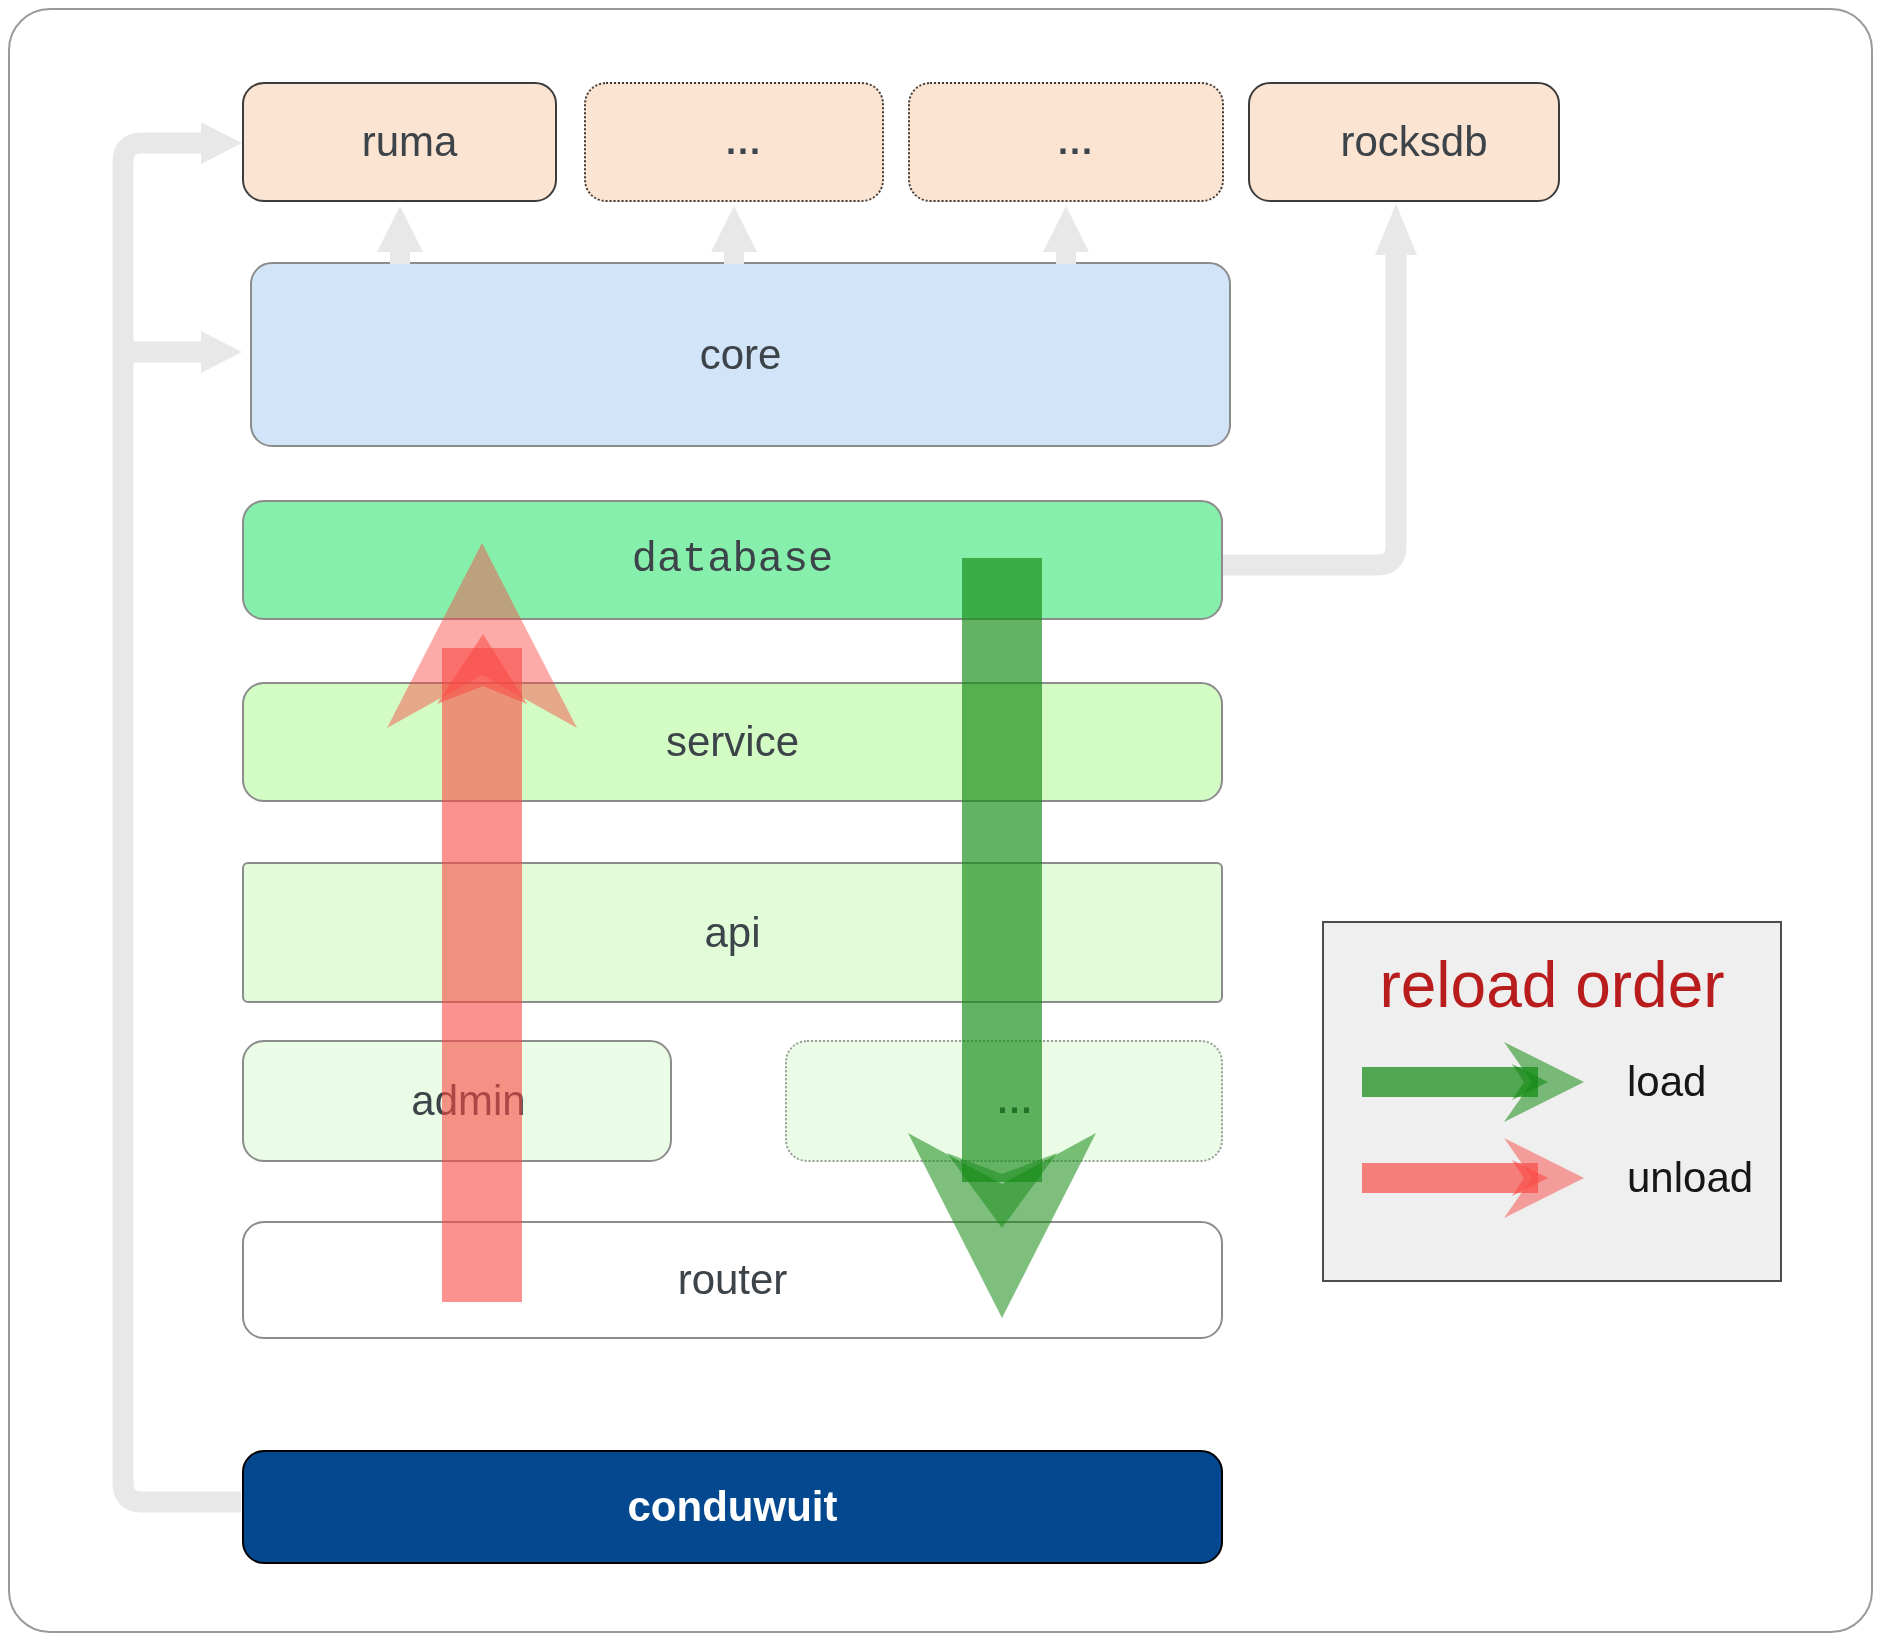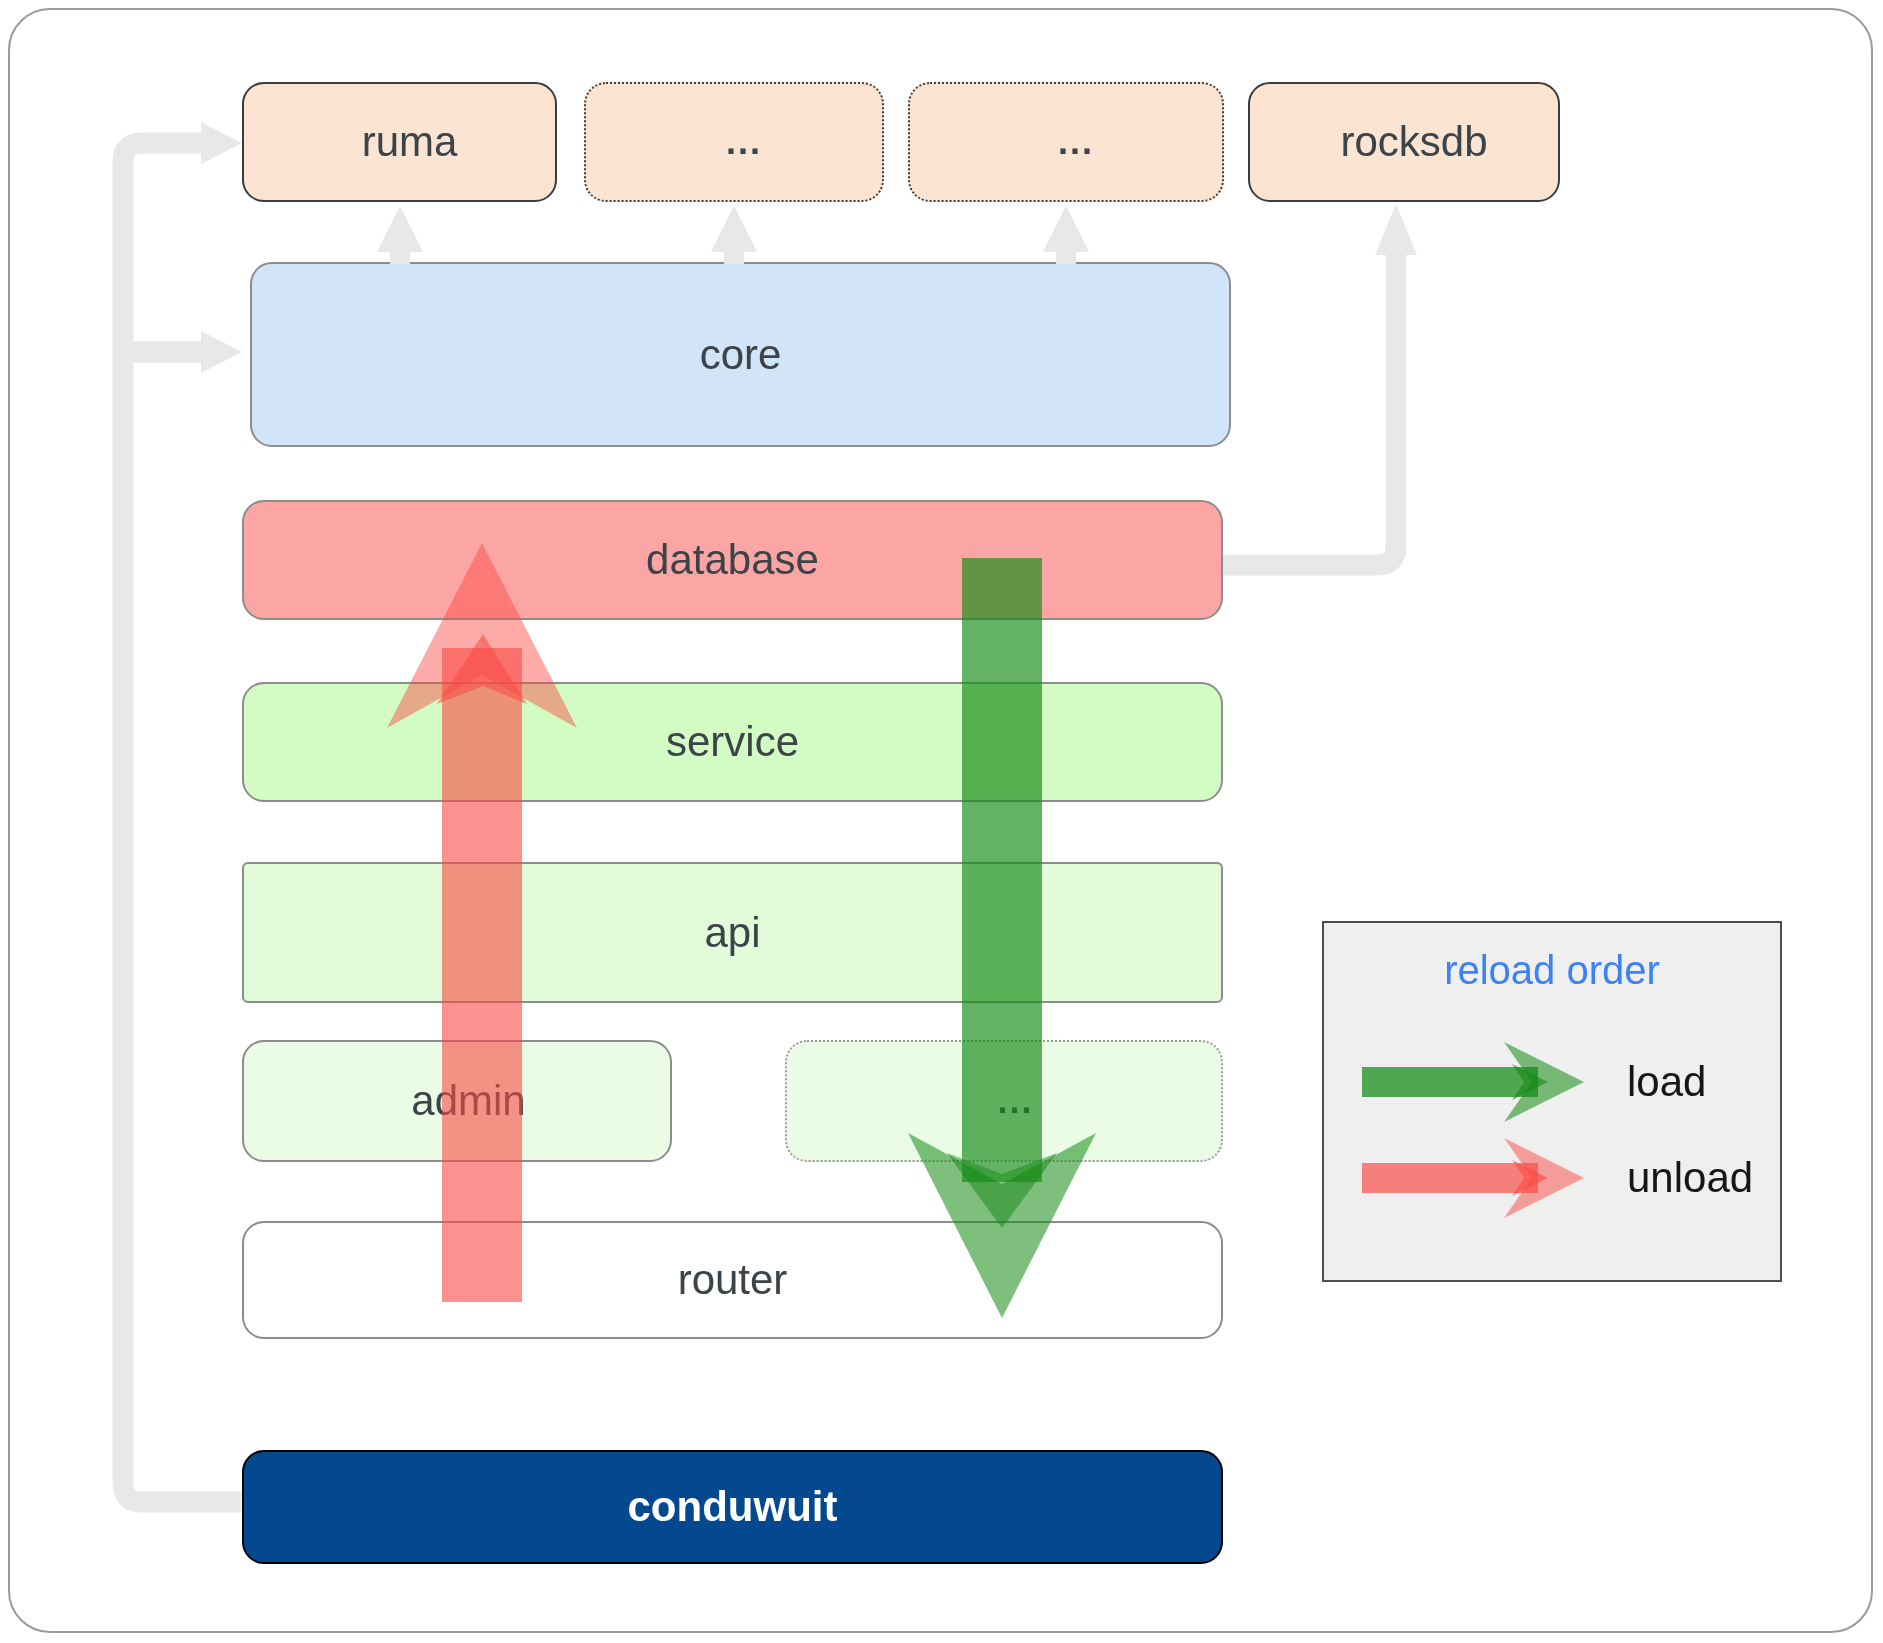--- a/index.html
+++ b/index.html
@@ -14,36 +14,36 @@
   .node{
     position:absolute;display:flex;align-items:center;justify-content:center;
     box-sizing:border-box;font-size:42px;color:#3c4349;border-radius:22px;
   }
   .node.solid-dark{border:2.5px solid #3c3c3c;}
   .node.dotted-dark{border:2.5px dotted #3c3c3c;}
   .node.gray{border:2px solid #8c8c8c;}
   .node.dotted-gray{border:2px dotted #9a9a9a;}
   .peach{background:#fce4d2;padding-left:20px;}
   .blue{background:#d2e4f7;}
-  .green-bright{background:#fca5a5;}
+  .green-bright{background:#86efac;font-family:Liberation Mono, monospace;}
   .green-1{background:#d2fcc4;text-align:right;}
   .green-2{background:#e2fcd9;}
   .green-3{background:#ebfce6;padding-left:23px;}
   .white-fill{background:#ffffff;}
   .navy{background:#04498f;border:2.5px solid #000000;}
   .navy .lbl{color:#ffffff;font-weight:bold;font-size:42px;}
   .dots{font-weight:bold;font-size:36px;letter-spacing:2px;}
   #overlay{position:absolute;left:0;top:0;z-index:5;pointer-events:none;}
   .legend{
     position:absolute;left:1322px;top:921px;width:460px;height:361px;box-sizing:border-box;
     background:#efefef;border:2.5px solid #4d4d4d;z-index:1;
   }
   .legend-title{
     position:absolute;left:1322px;top:948px;width:460px;text-align:center;
-    font-size:40px;color:#3b82f6;z-index:2;
+    font-size:64px;color:#b91c1c;z-index:2;
   }
   .legend-label{
     position:absolute;left:1627px;height:60px;display:flex;align-items:center;
     font-size:42px;color:#161616;z-index:2;
   }
   .legend-label.load{top:1052px;}
   .legend-label.unload{top:1148px;}
 </style>
 </head>
 <body>

